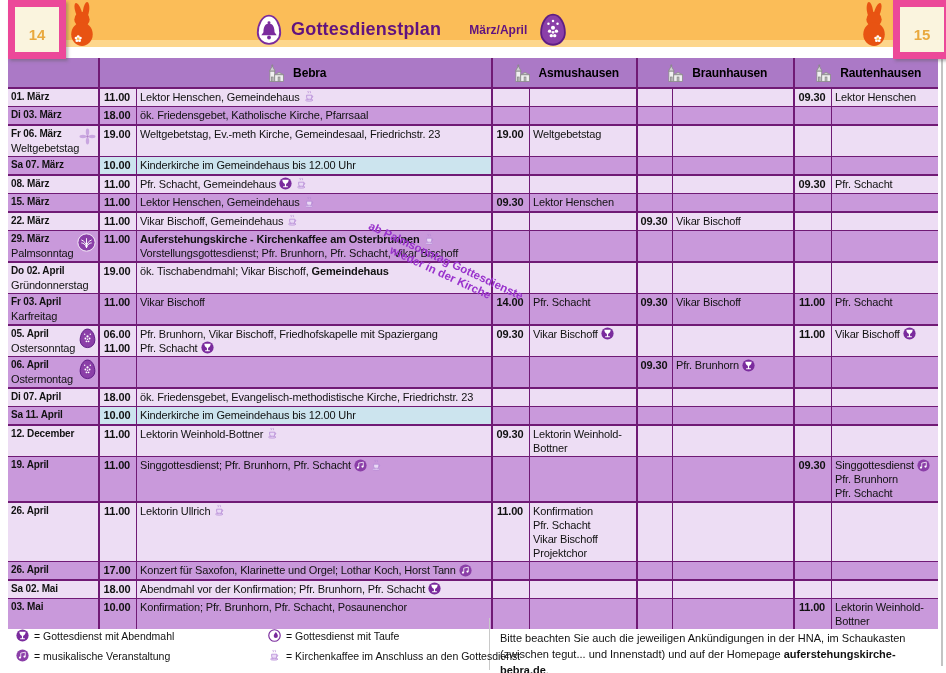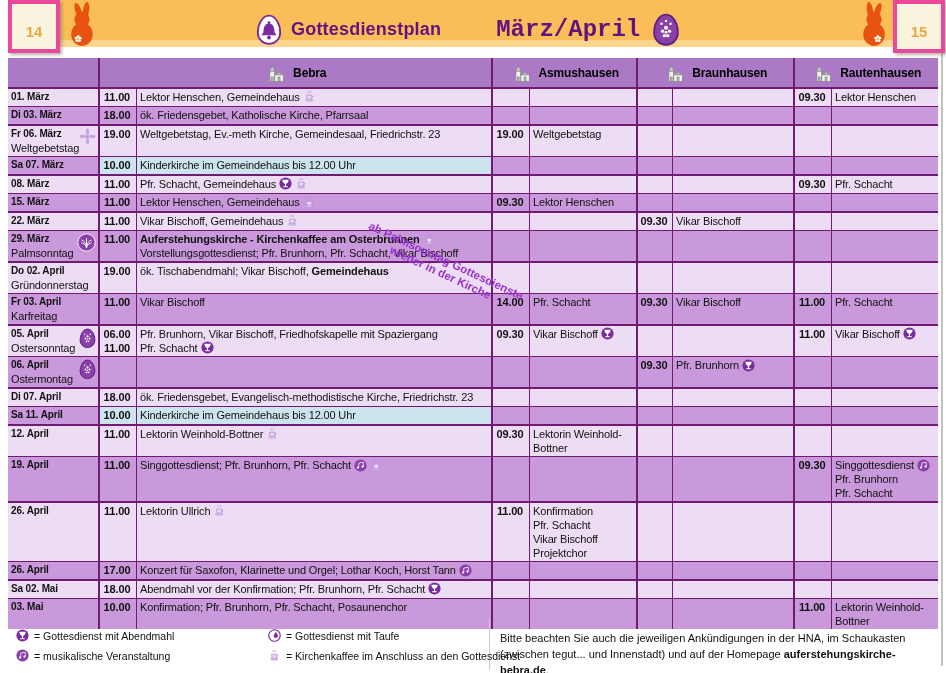--- a/index.html
+++ b/index.html
@@ -6,32 +6,32 @@
   body{
     width:946px;height:673px;position:relative;overflow:hidden;
     background:#ffffff;
     font-family:"Liberation Sans", sans-serif;
     color:#111;
   }
   
   .banner{position:absolute;left:8px;top:0;width:930px;height:40px;background:var(--banner-orange,#FBBD58);}
   .banner-strip{position:absolute;left:8px;top:40px;width:930px;height:7px;background:var(--banner-light,#FDD68C);}
   .tab{position:absolute;top:0;width:44px;height:45px;background:var(--tab-cream,#FAF4DE);
-       border:4px solid #ec4899;box-shadow:2px 2px 3px rgba(90,90,90,.45);
+       border:7px solid #ec4899;box-shadow:2px 2px 3px rgba(90,90,90,.45);
        display:flex;align-items:center;justify-content:center;z-index:4;}
   .tab span{font-size:15px;font-weight:bold;color:var(--tab-number,#E9A93F);margin-top:10px;}
   .tab-left{left:8px;}
   .tab-right{left:893px;}
   .bunny{position:absolute;top:2px;z-index:3;}
   .bunny-left{left:62px;}
   .bunny-right{left:852px;transform:scaleX(-1);}
   .title-row{position:absolute;left:256px;top:0;height:59px;display:flex;align-items:center;z-index:3;}
   .title-row .big-ic{display:flex;align-items:center;}
   .title{font-size:18px;font-weight:bold;color:var(--title-purple,#61137F);margin-left:9px;letter-spacing:.2px;}
-  .subtitle{font-size:24px;font-weight:bold;color:var(--title-purple,#61137F);margin-left:55px;font-family:Liberation Mono, monospace;}
+  .subtitle{font-size:12px;font-weight:bold;color:var(--title-purple,#61137F);margin-left:28px;}
   .title-row .egg-ic{margin-left:12px;display:flex;align-items:center;}
 
   
   .table{
     position:absolute;left:8px;top:58px;width:930px;
     display:grid;
     grid-template-columns:90px 36px 354px 36px 106px 34px 120px 36px 106px;
     gap:1.5px;background:#701a75;letter-spacing:-0.15px;
   }
   .cell{position:relative;min-height:17px;padding:1px 3px;box-sizing:border-box;}
@@ -642,21 +642,21 @@
         <span>Kinderkirche im Gemeindehaus bis 12.00 Uhr</span>
       </div>
     </div>
     <div class="cell time dark"></div>
     <div class="cell side dark"></div>
     <div class="cell time dark"></div>
     <div class="cell side dark"></div>
     <div class="cell time dark"></div>
     <div class="cell side dark"></div>
     <div class="cell date light">
-      <div class="d1">12. April</div>
+      <div class="d1">12. December</div>
     </div>
     <div class="cell time light">
       <div class="t">11.00</div>
     </div>
     <div class="cell event light">
       <div class="line">
         <span>Lektorin Weinhold-Bottner</span>
         <span class="ic">
           <svg width="13" height="13" viewBox="0 0 20 20" fill="none" stroke="#B488D4" stroke-width="1.2">
             <path d="M8 1.5c-1 1.4 1 2 0 3.4M11.3 1.5c-1 1.4 1 2 0 3.4"></path>

